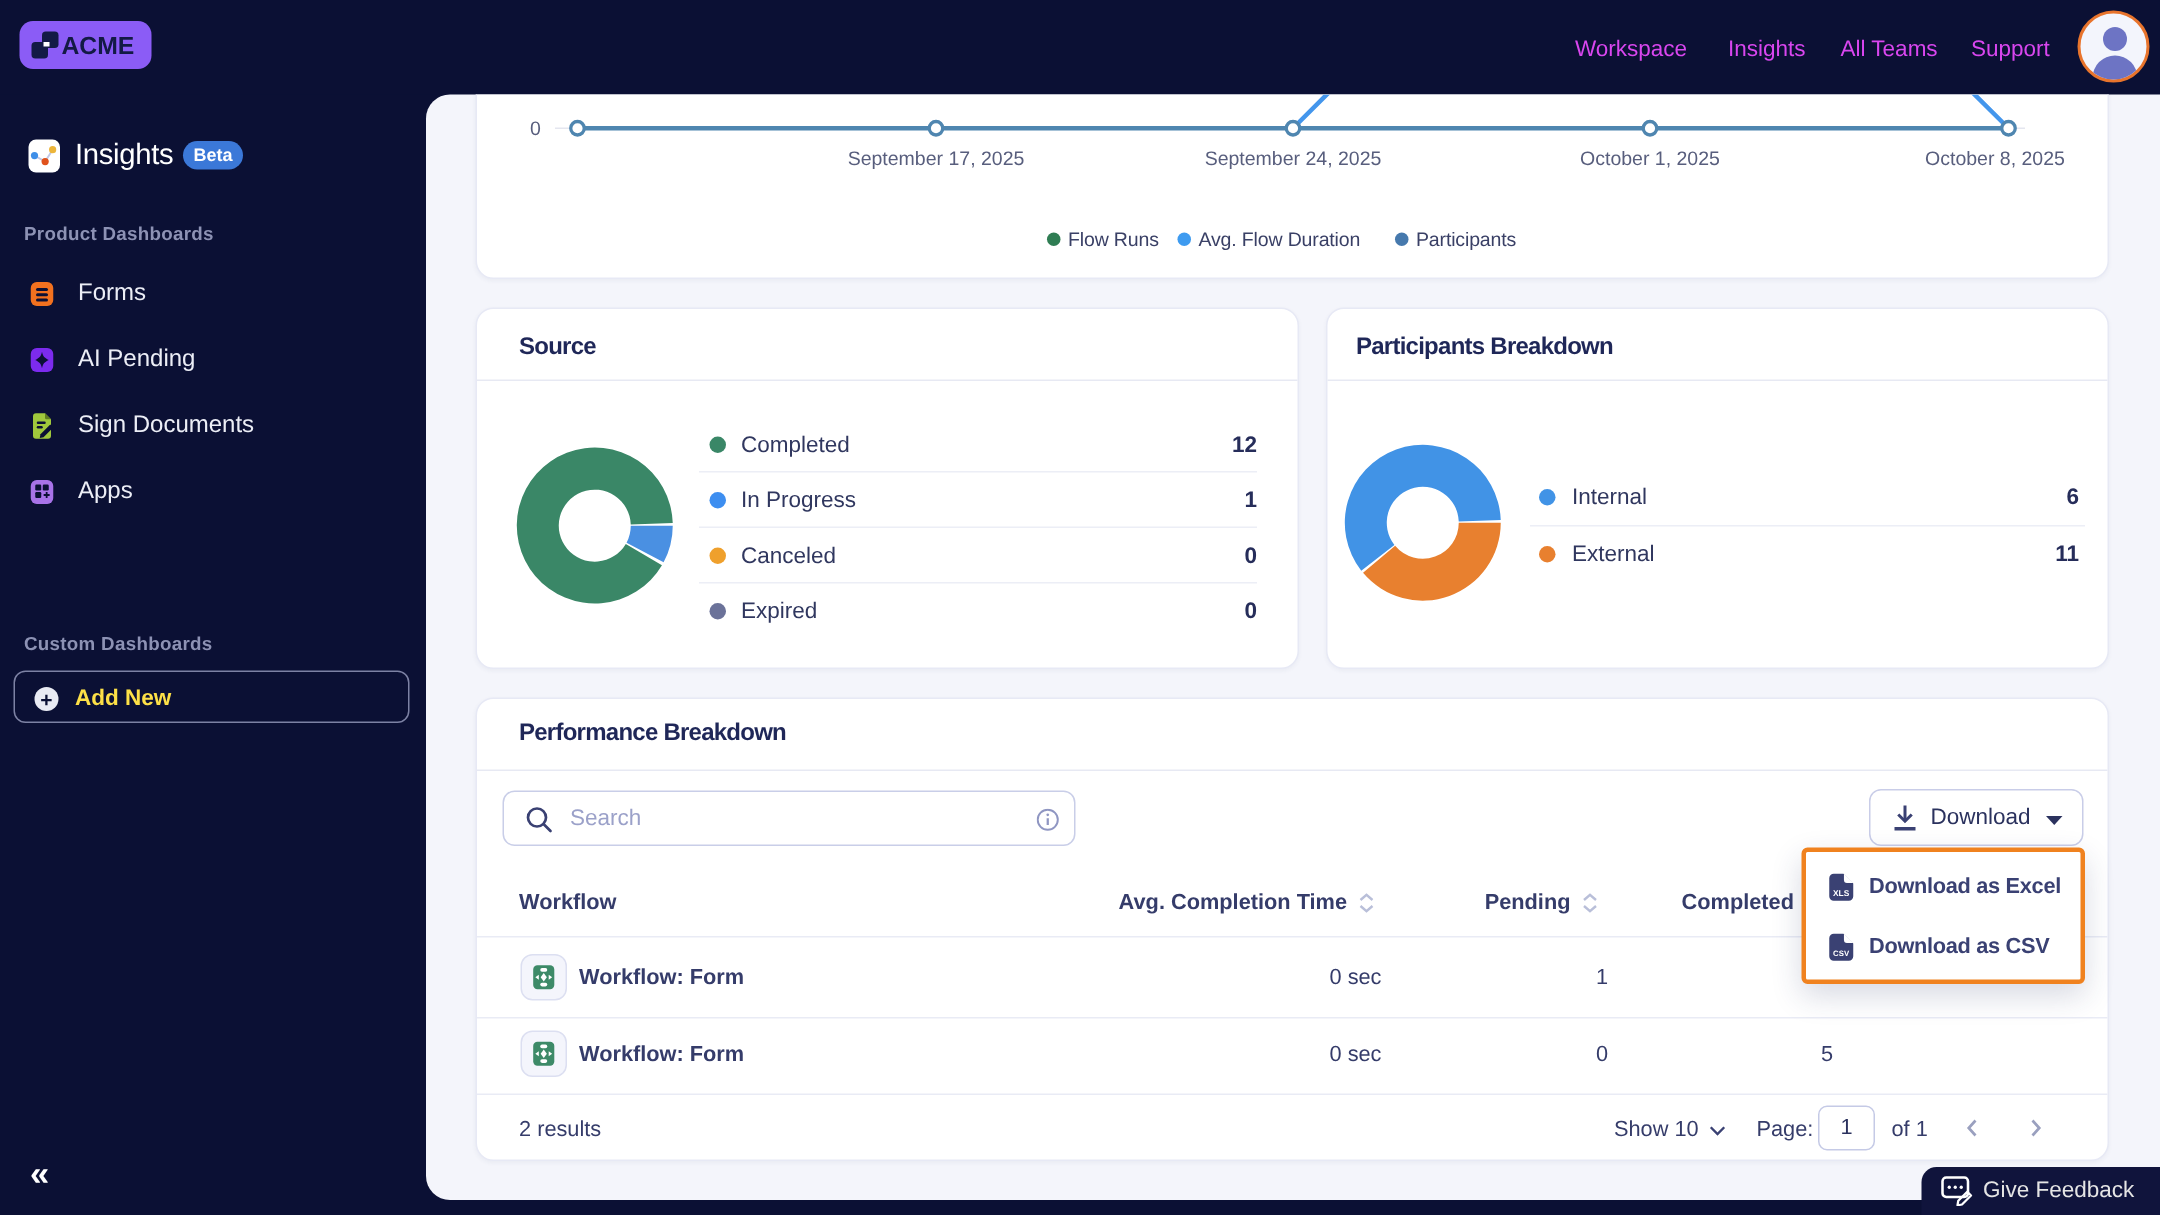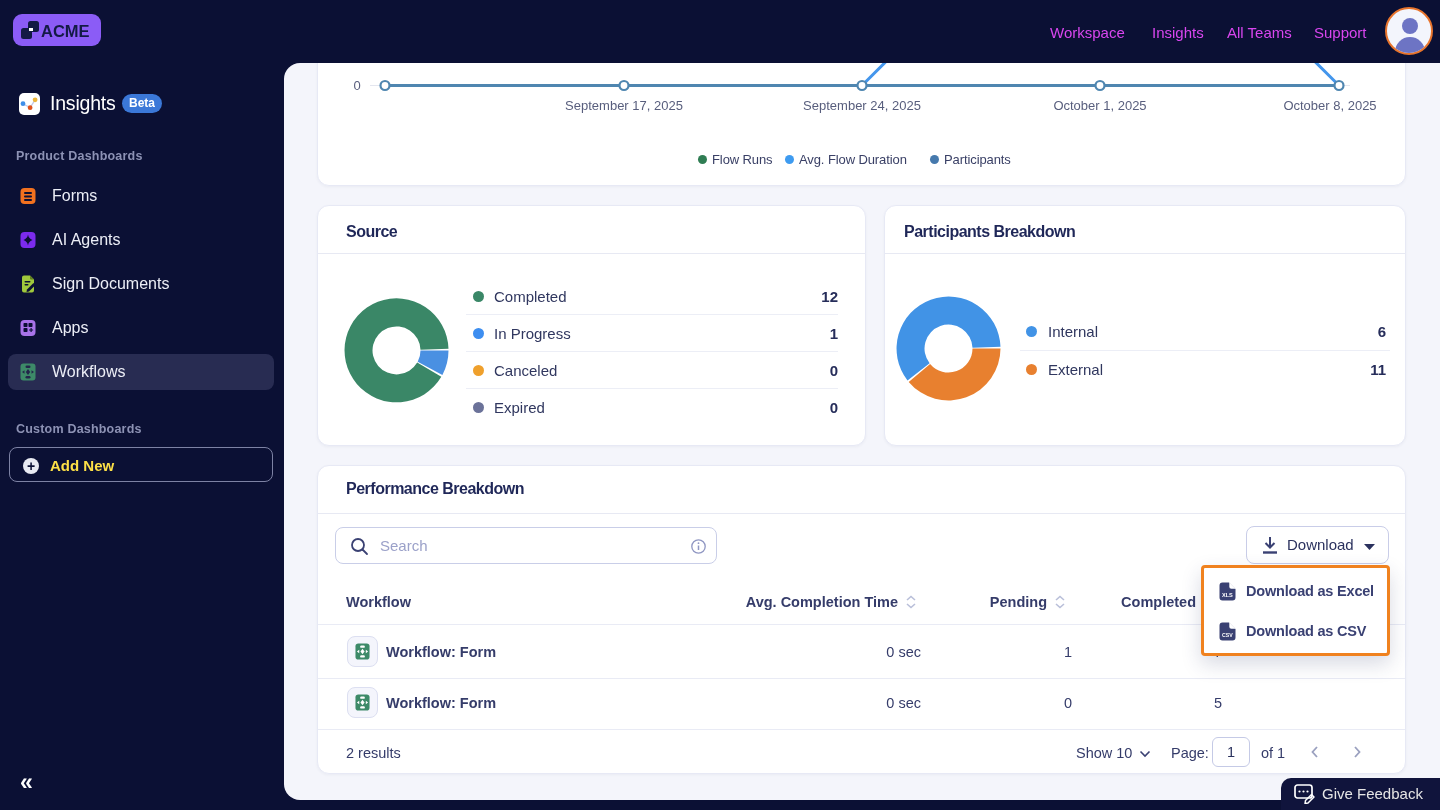--- a/index.html
+++ b/index.html
@@ -114,21 +114,21 @@
     <div class="lb">Forms</div>
   </div>
 
   <div class="nav-item" style="top:159px;">
     <div class="ic">
       <svg width="16" height="18" viewBox="0 0 16 18">
         <rect x="0.5" y="1" width="15" height="16" rx="4" fill="#7c2bee"></rect>
         <path d="M8 3.5 C8.6 6.5 9.5 7.4 12.5 9 C9.5 10.6 8.6 11.5 8 14.5 C7.4 11.5 6.5 10.6 3.5 9 C6.5 7.4 7.4 6.5 8 3.5 Z" fill="#0b1034"></path>
       </svg>
     </div>
-    <div class="lb">AI Agents</div>
+    <div class="lb">AI Pending</div>
   </div>
 
   <div class="nav-item" style="top:247px;">
     <div class="ic">
       <svg width="16" height="18" viewBox="0 0 16 18">
         <rect x="0.5" y="1" width="15" height="16" rx="4" fill="#a873e8"></rect>
         <rect x="3.5" y="4" width="4" height="4" rx="0.8" fill="#0b1034"></rect>
         <rect x="8.5" y="4" width="4" height="4" rx="0.8" fill="#0b1034"></rect>
         <rect x="3.5" y="9" width="4" height="4" rx="0.8" fill="#0b1034"></rect>
         <path d="M10.5 9 h1.2 v1.4 h1.4 v1.2 h-1.4 v1.4 h-1.2 v-1.4 h-1.4 v-1.2 h1.4 Z" fill="#0b1034"></path>
@@ -143,33 +143,20 @@
         <path d="M2 2.5 a2 2 0 0 1 2-2 h6 l4 4 v11 a2 2 0 0 1 -2 2 h-8 a2 2 0 0 1 -2-2 Z" fill="#a0c83c"></path>
         <path d="M10 0.5 l4 4 h-3 a1 1 0 0 1 -1 -1 Z" fill="#5f7d20"></path>
         <rect x="4.5" y="6" width="6" height="1.6" rx="0.8" fill="#0b1034"></rect>
         <rect x="4.5" y="9" width="4" height="1.6" rx="0.8" fill="#0b1034"></rect>
         <path d="M7 14.5 l6.5-6.5 l2 2 L9 16.5 l-2.5 0.5 Z" fill="#0b1034"></path>
       </svg>
     </div>
     <div class="lb">Sign Documents</div>
   </div>
 
-  <div class="nav-item active" style="top:291px;">
-    <div class="ic">
-      <svg width="16" height="18" viewBox="0 0 16 18">
-        <rect x="0.5" y="0.5" width="15" height="17" rx="3" fill="#3d8a68"></rect>
-        <rect x="5.5" y="2.5" width="5" height="2.6" rx="1.3" fill="#23264b"></rect>
-        <rect x="5.5" y="12.9" width="5" height="2.6" rx="1.3" fill="#23264b"></rect>
-        <path d="M8 6 l2.2 3 l-2.2 3 l-2.2 -3 Z" fill="#23264b"></path>
-        <path d="M2 9 l2.5 -1.8 v3.6 Z" fill="#23264b"></path>
-        <path d="M14 9 l-2.5 -1.8 v3.6 Z" fill="#23264b"></path>
-      </svg>
-    </div>
-    <div class="lb">Workflows</div>
-  </div>
 
   <div class="sec-label" style="top:359px;text-align:center;">Custom Dashboards</div>
   <div class="addnew">
     <div class="plus">+</div>
     <div class="lb">Add New</div>
   </div>
   <div class="collapse">«</div>
 </div>
 
 <div class="panel">

